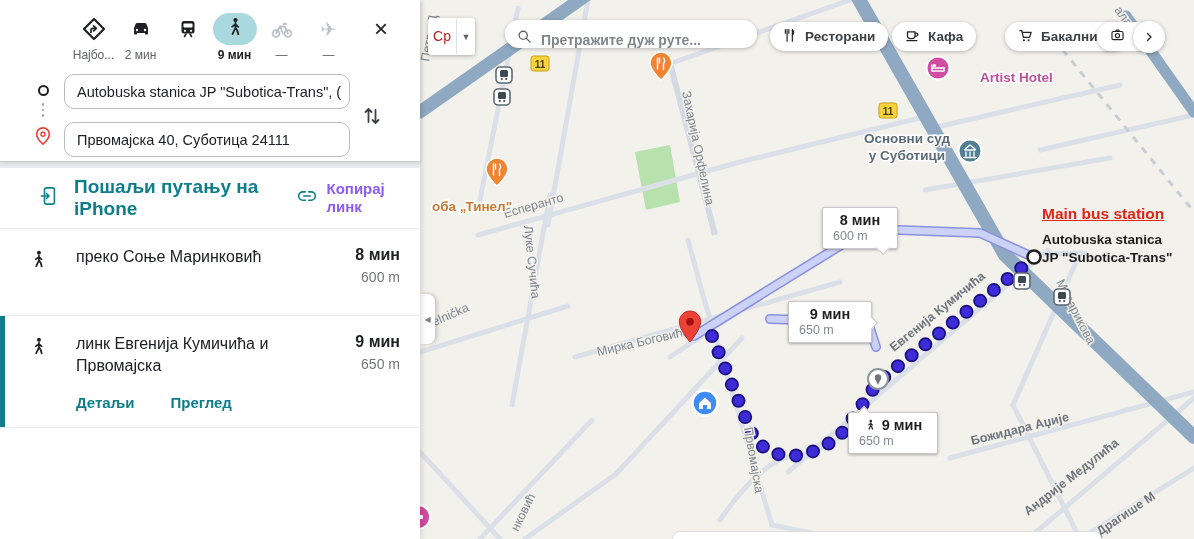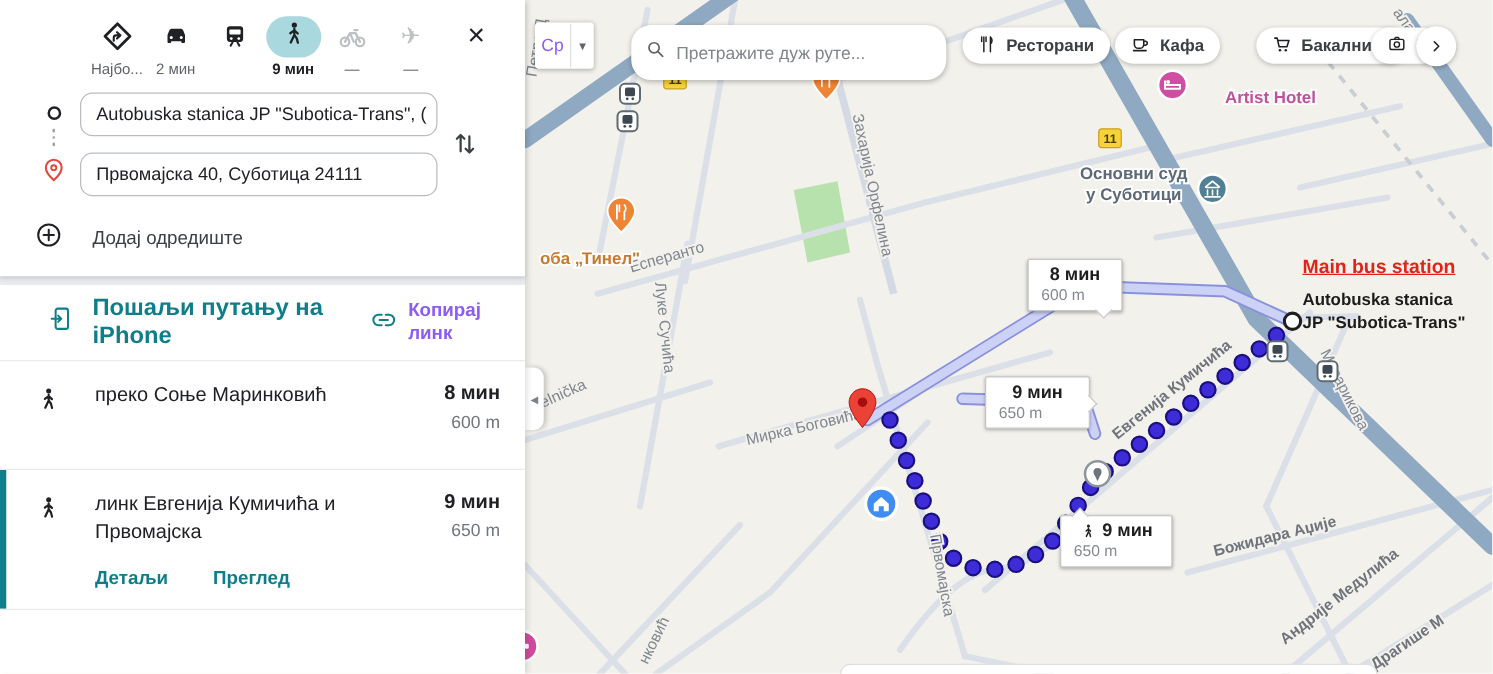--- a/index.html
+++ b/index.html
@@ -52,24 +52,24 @@
 
   
   .map{position:relative;width:774px;height:539px;overflow:hidden;background:#f3f1ec;}
   .map svg.base{position:absolute;left:0;top:0;}
   .st{font-size:12.5px;fill:#7f868f;paint-order:stroke;stroke:#f3f1ec;stroke-width:3px;font-family:"Liberation Sans",sans-serif;}
   .poi-t{font-size:13.5px;font-weight:bold;paint-order:stroke;stroke:#ffffff;stroke-width:3px;font-family:"Liberation Sans",sans-serif;}
 
   .ovl{position:absolute;z-index:3;}
   .layer-btn{left:8px;top:18px;width:47px;height:37px;background:#fff;border-radius:3px;
      box-shadow:0 1px 4px rgba(0,0,0,.3);display:flex;align-items:center;cursor:pointer;}
-  .layer-btn .txt{width:29px;text-align:center;font-size:14px;color:#8b5cf6;border-right:1px solid #e0e0e0;line-height:35px;}
+  .layer-btn .txt{width:29px;text-align:center;font-size:14px;color:#b91c1c;border-right:1px solid #e0e0e0;line-height:35px;}
   .layer-btn .caret{flex:1;text-align:center;font-size:9px;color:#5f6368;}
-  .searchbar{left:85px;top:20px;width:252px;height:44px;background:#fff;border-radius:16px;
-     box-shadow:0 1px 4px rgba(0,0,0,.25);display:flex;align-items:center;padding:0 12px;gap:9px;cursor:text;}
+  .searchbar{left:85px;top:20px;width:252px;height:28px;background:#fff;border-radius:16px;
+     box-shadow:0 1px 4px rgba(0,0,0,.25);display:flex;align-items:flex-end;padding:0 12px;gap:9px;cursor:text;font-weight:bold;}
   .searchbar .ph{font-size:14px;color:#80868b;white-space:nowrap;overflow:hidden;}
   .chip{top:22px;height:29px;background:#fff;border-radius:15px;box-shadow:0 1px 4px rgba(0,0,0,.25);
      display:flex;align-items:center;gap:8px;padding:0 13px;font-size:13.5px;color:#3c4043;font-weight:bold;
      white-space:nowrap;overflow:hidden;cursor:pointer;}
   .scroll-btn{left:713px;top:21px;width:32px;height:32px;border-radius:50%;background:#fff;
      box-shadow:0 1px 4px rgba(0,0,0,.3);display:flex;align-items:center;justify-content:center;cursor:pointer;z-index:4;}
   .collapse-tab{left:0;top:294px;width:15px;height:50px;background:#fff;border-radius:0 8px 8px 0;
      box-shadow:2px 0 4px rgba(0,0,0,.2);display:flex;align-items:center;justify-content:center;
      font-size:8px;color:#7d8288;cursor:pointer;}
   .callout{background:#fff;border:1px solid #c7c7c7;border-radius:2px;box-shadow:0 1px 3px rgba(0,0,0,.3);
@@ -172,29 +172,20 @@
           <div class="wp-box">Првомајска 40, Суботица 24111</div>
         </div>
         <span class="swap">
           <svg width="20" height="22" viewBox="0 0 20 22">
               <path d="M6.5 17 V4 M3.5 7 L6.5 4 L9.5 7" fill="none" stroke="#3c4043" stroke-width="1.8" stroke-linecap="round" stroke-linejoin="round"></path>
               <path d="M13.5 5 V18 M10.5 15 L13.5 18 L16.5 15" fill="none" stroke="#3c4043" stroke-width="1.8" stroke-linecap="round" stroke-linejoin="round"></path>
             </svg>
         </span>
       </div>
 
-      <div class="add-dest">
-        <span>
-          <svg width="22" height="22" viewBox="0 0 24 24">
-              <circle cx="12" cy="12" r="9.2" fill="none" stroke="#202124" stroke-width="1.8"></circle>
-              <path d="M12 7.5 V16.5 M7.5 12 H16.5" stroke="#202124" stroke-width="1.8" stroke-linecap="round"></path>
-            </svg>
-        </span>
-        <span>Додај одредиште</span>
-      </div>
     </div>
 
     <div class="thick-div"></div>
 
     <div class="share-row">
       <span class="send">
         <span>
           <svg width="18" height="20" viewBox="0 0 20 22">
               <rect x="5" y="2" width="11" height="18" rx="2" fill="none" stroke="#0e7e8a" stroke-width="1.8"></rect>
               <path d="M1.5 11 H10 M7.2 8.2 L10 11 L7.2 13.8" fill="none" stroke="#0e7e8a" stroke-width="1.8" stroke-linecap="round" stroke-linejoin="round"></path>

